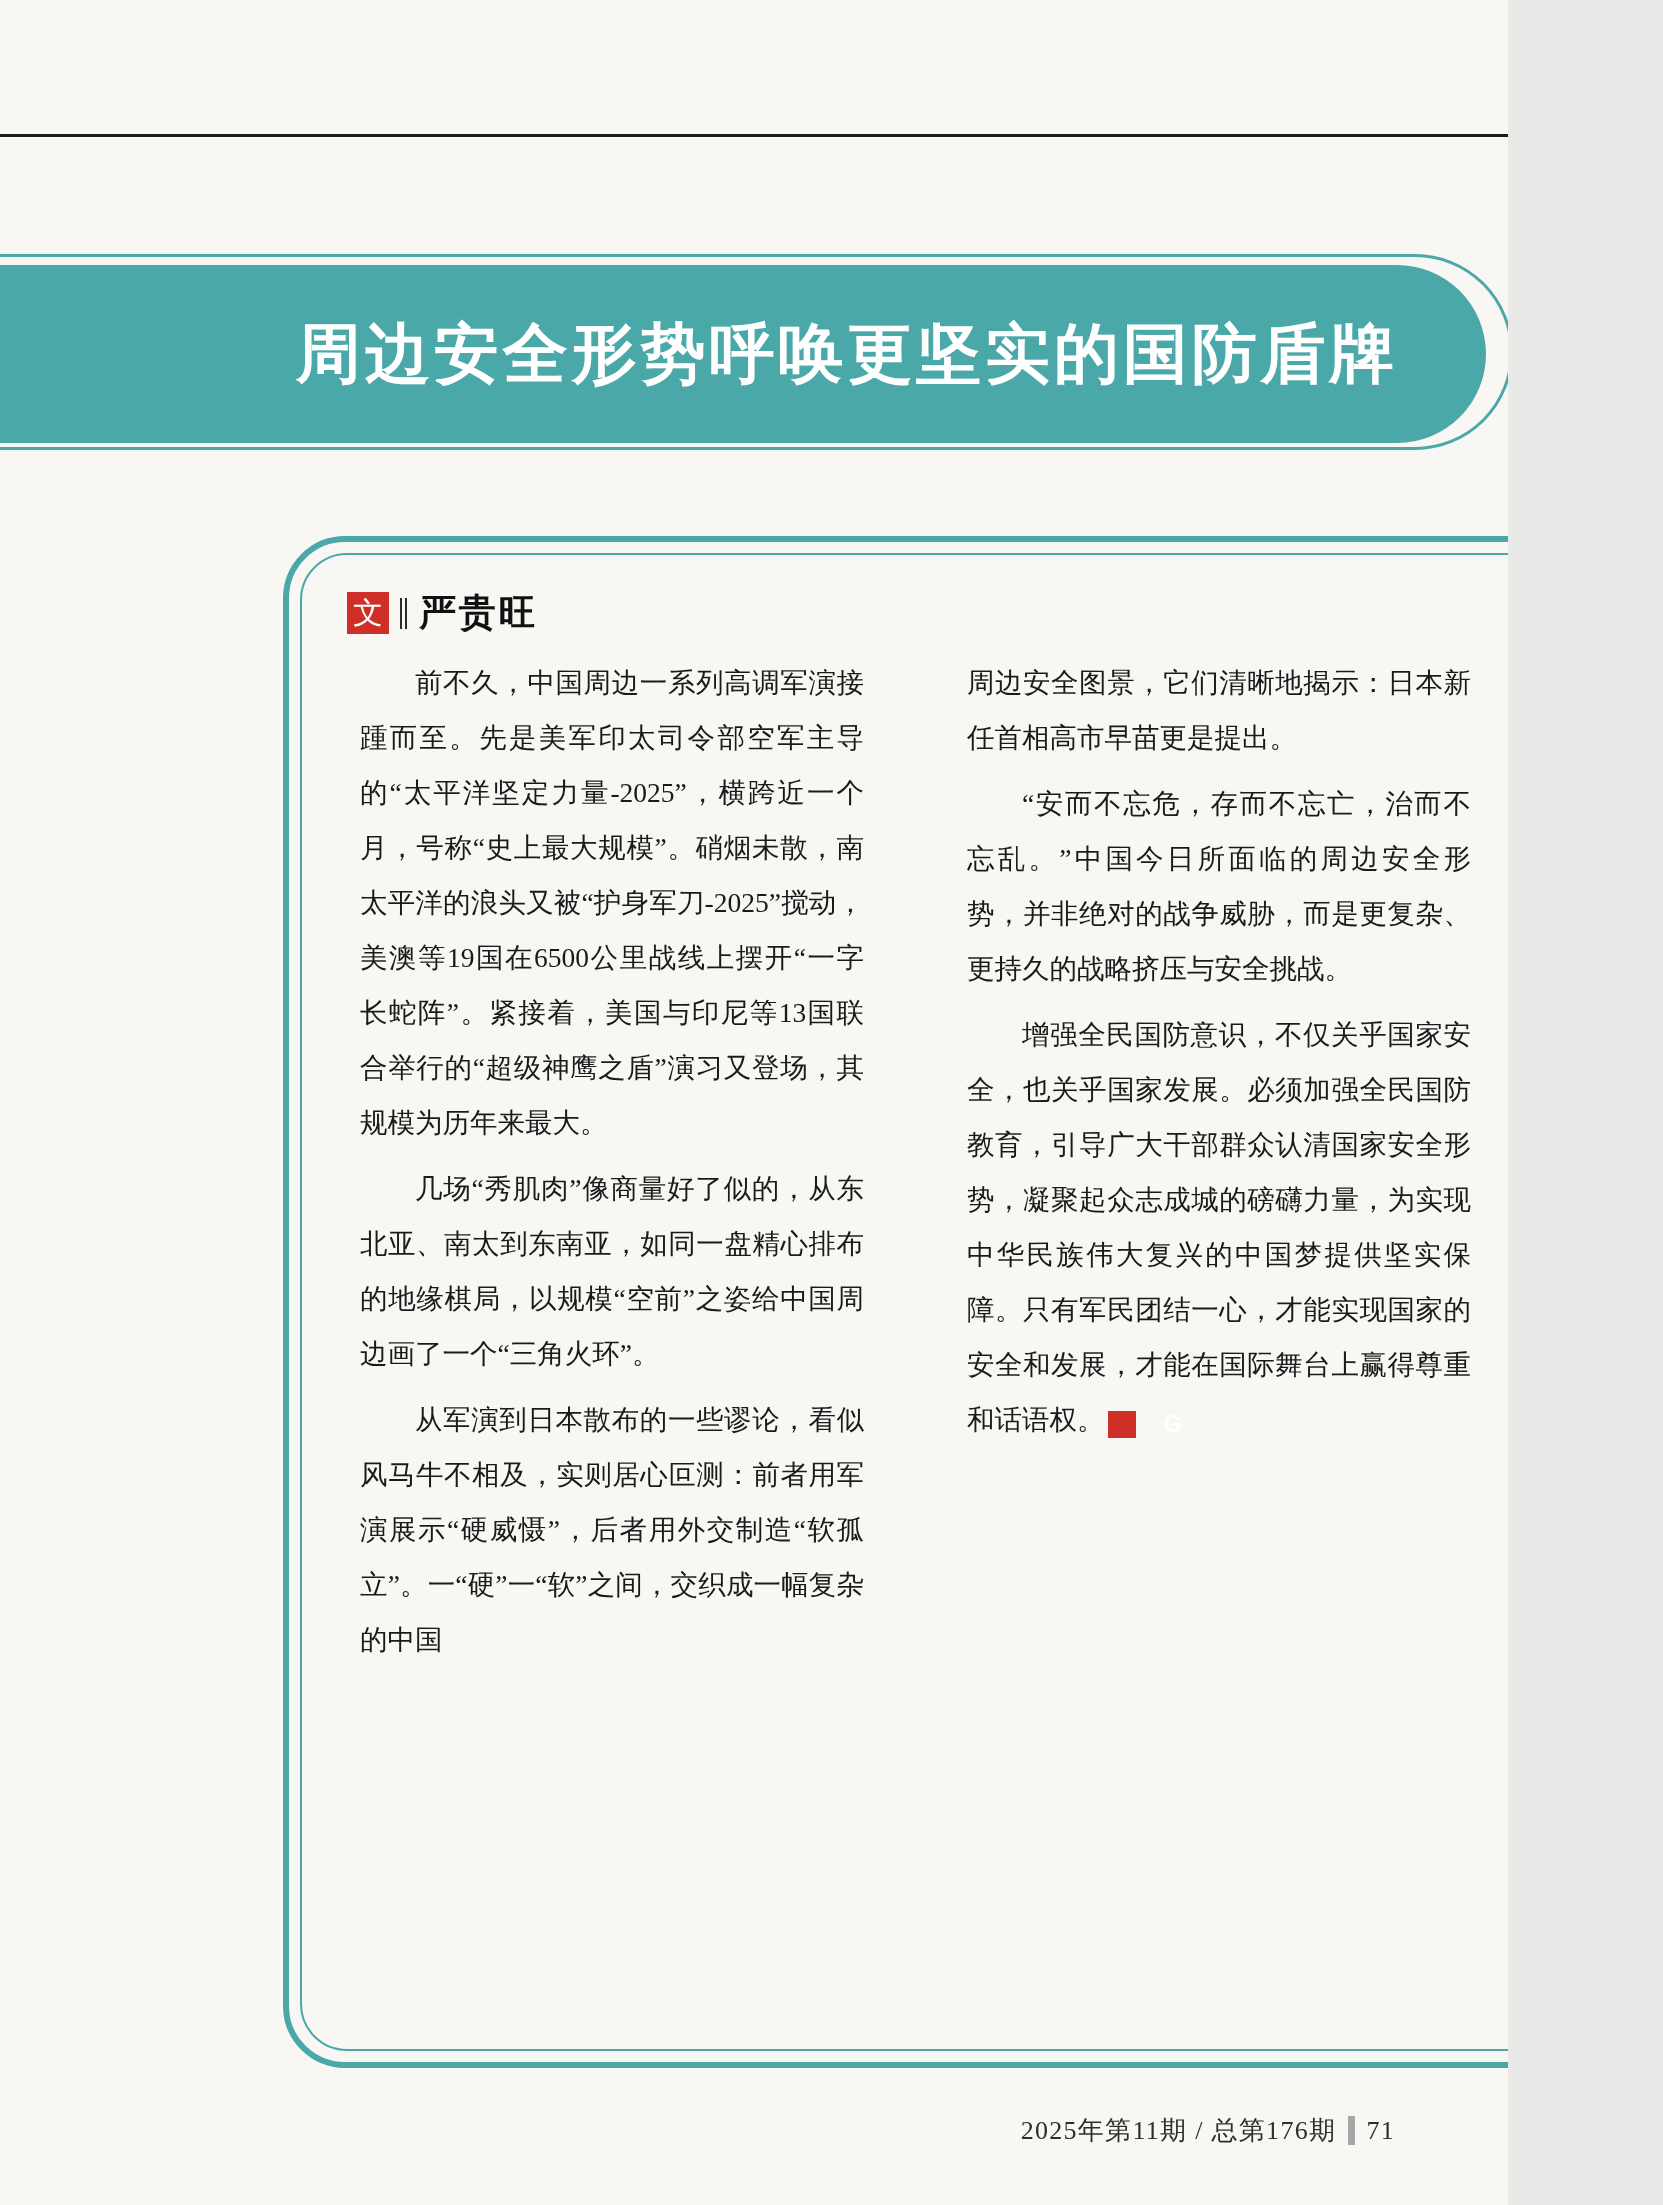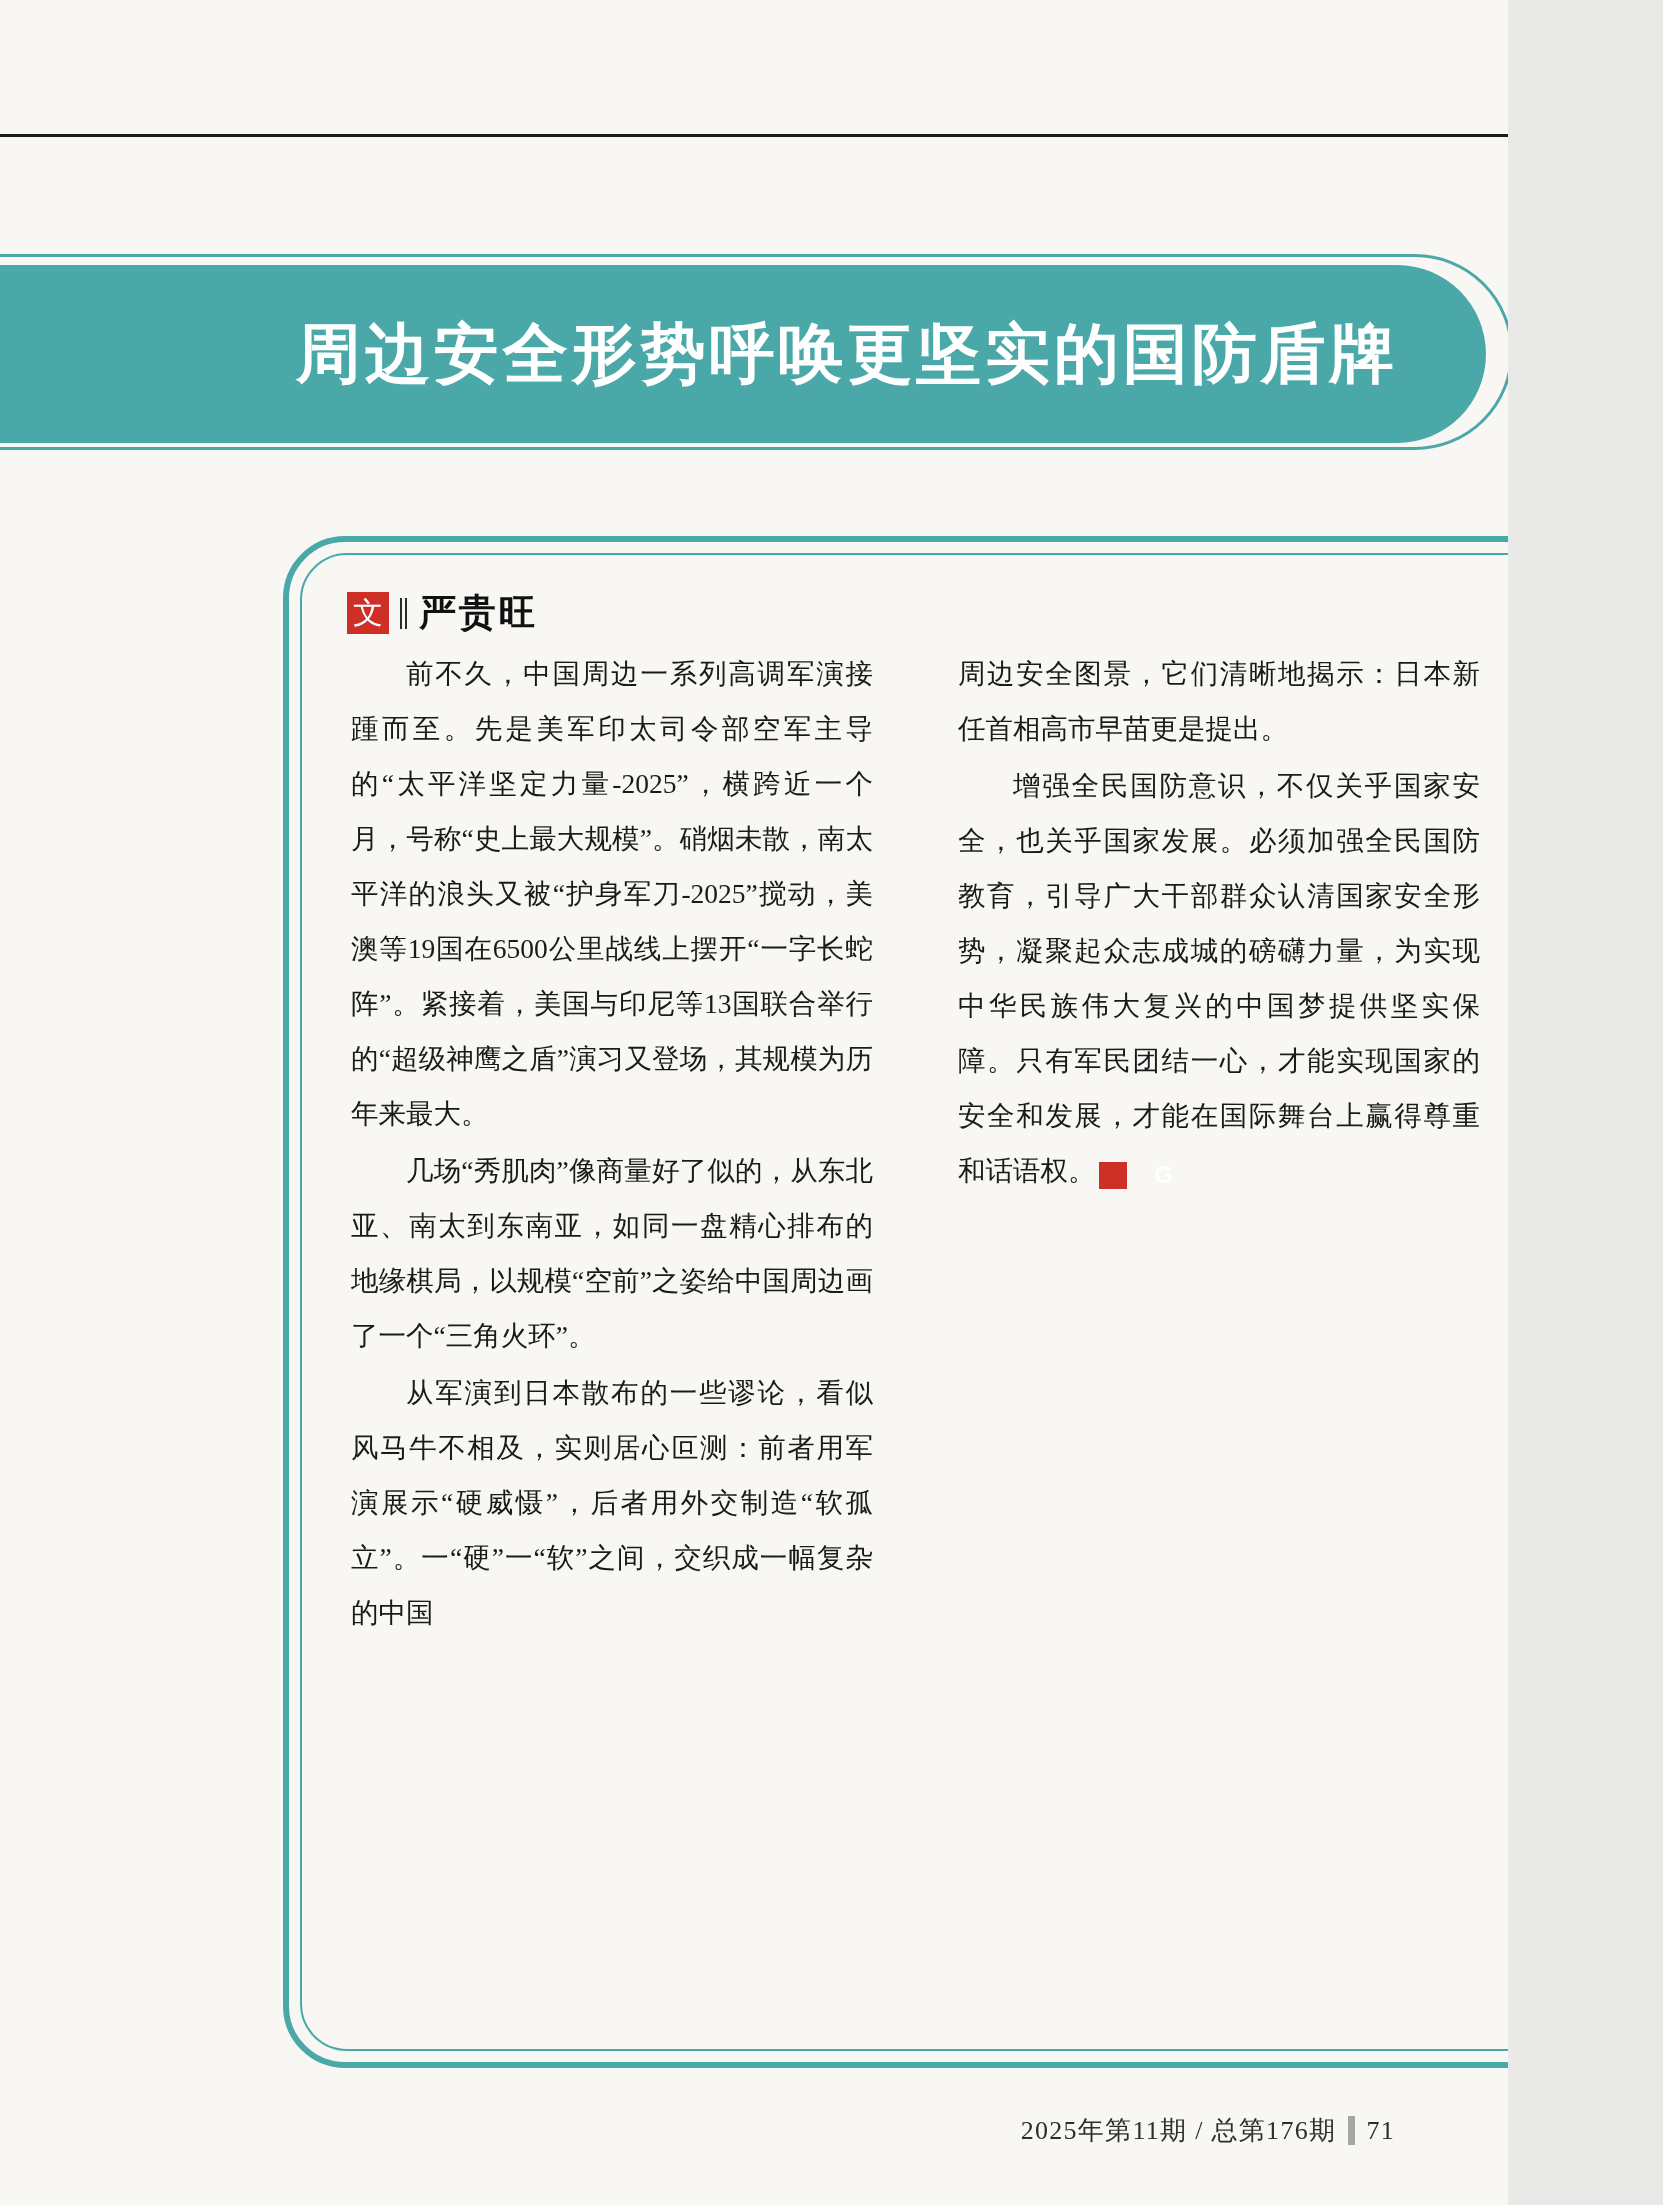--- a/index.html
+++ b/index.html
@@ -98,21 +98,21 @@
     display: flex;
     gap: 81px;
   }
   .col {
     width: 526px;
     font-size: 27.5px;
     line-height: 55px;
     text-align: justify;
     color: #1a1a1a;
   }
-  .col p { margin: 2px; text-indent: 2em; }
+  .col p { margin: 11px; text-indent: 2em; }
   .col p.no-indent { text-indent: 0; }
   .end-mark {
     display: inline-block;
     width: 27.5px; height: 27.5px;
     background: #ce2f27;
     color: #ffffff;
     font-family: "Liberation Sans", sans-serif;
     font-weight: bold;
     font-size: 23.6px;
     line-height: 27.5px;
@@ -158,20 +158,21 @@
   </div>
 
   <div class="columns">
     <div class="col">
       <p>前不久，中国周边一系列高调军演接踵而至。先是美军印太司令部空军主导的“太平洋坚定力量-2025”，横跨近一个月，号称“史上最大规模”。硝烟未散，南太平洋的浪头又被“护身军刀-2025”搅动，美澳等19国在6500公里战线上摆开“一字长蛇阵”。紧接着，美国与印尼等13国联合举行的“超级神鹰之盾”演习又登场，其规模为历年来最大。</p>
       <p>几场“秀肌肉”像商量好了似的，从东北亚、南太到东南亚，如同一盘精心排布的地缘棋局，以规模“空前”之姿给中国周边画了一个“三角火环”。</p>
       <p>从军演到日本散布的一些谬论，看似风马牛不相及，实则居心叵测：前者用军演展示“硬威慑”，后者用外交制造“软孤立”。一“硬”一“软”之间，交织成一幅复杂的中国</p>
     </div>
     <div class="col">
       <p class="no-indent">周边安全图景，它们清晰地揭示：日本新任首相高市早苗更是提出。</p>
+      <p>“安而不忘危，存而不忘亡，治而不忘乱。”中国今日所面临的周边安全形势，并非绝对的战争威胁，而是更复杂、更持久的战略挤压与安全挑战。</p>
       <p><span>增强全民国防意识，不仅关乎国家安全，也关乎国家发展。必须加强全民国防教育，引导广大干部群众认清国家安全形势，凝聚起众志成城的磅礴力量，为实现中华民族伟大复兴的中国梦提供坚实保障。只有军民团结一心，才能实现国家的安全和发展，才能在国际舞台上赢得尊重和话语权。</span><span class="end-mark">G</span></p>
     </div>
   </div>
 
   <div class="footer">
     <span>2025年第11期 / 总第176期</span>
     <span class="footer-sep"></span>
     <span>71</span>
   </div>
 

